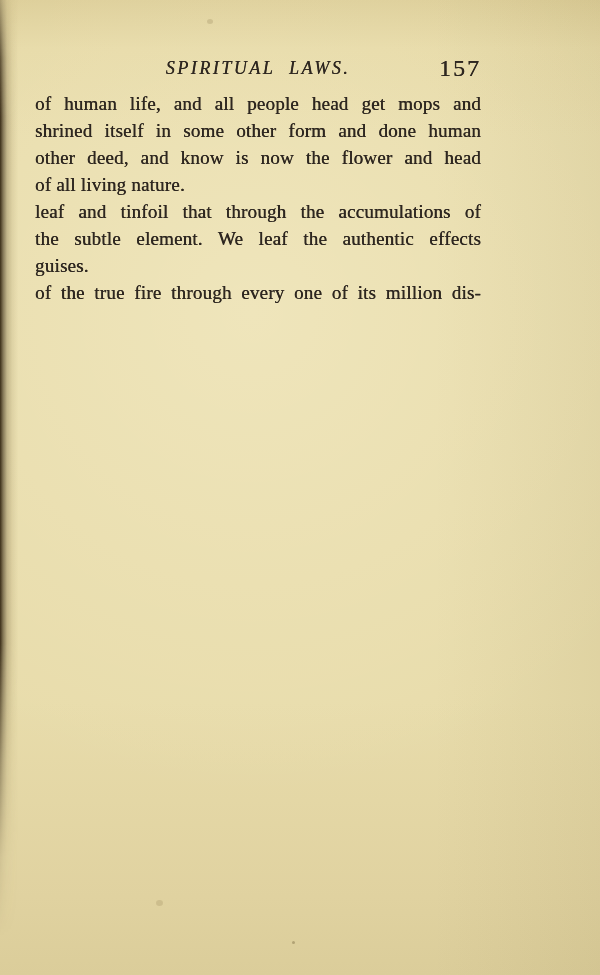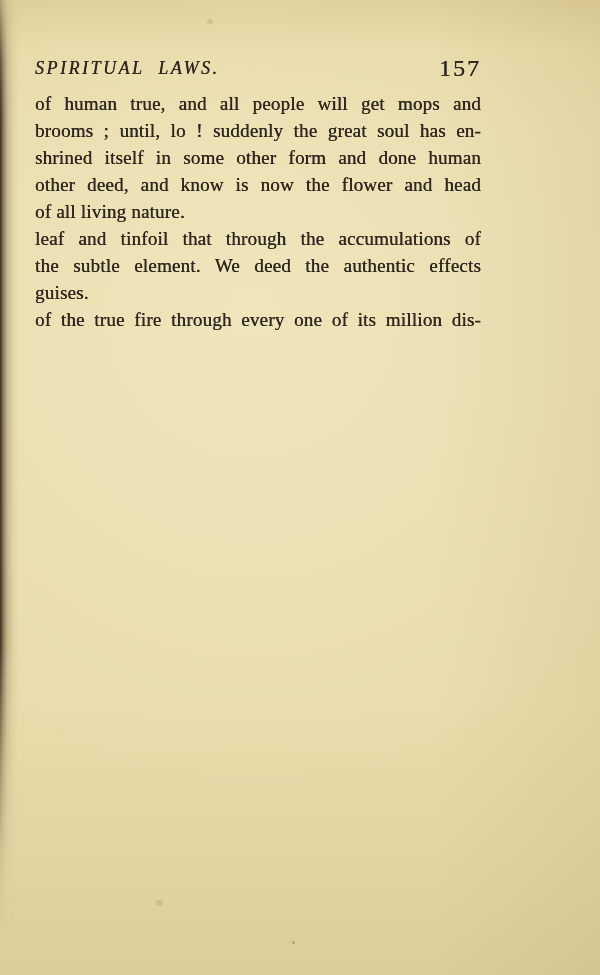--- a/index.html
+++ b/index.html
@@ -42,20 +42,21 @@
   }
 
   .header {
     position: absolute;
     left: 35px; top: 56px;
     width: 446px; height: 24px;
     color: var(--ink);
   }
   .running-title {
     display: block;
+    text-align: center;
     font-style: italic;
     font-size: 18px;
     line-height: 24px;
     letter-spacing: 2.5px;
     word-spacing: 7px;
     text-shadow: 0.3px 0 0 currentColor;
     font-family: Liberation Serif, serif;
   }
   .page-number {
     position: absolute;
@@ -99,27 +100,26 @@
 <div class="page">
 
   <div class="gutter"></div>
 
   <div class="header">
     <span class="running-title">SPIRITUAL LAWS.</span>
     <span class="page-number">157</span>
   </div>
 
   <div class="body-text">
-    <div class="line j">of human true, and all people will get mops and</div>
-    <div class="line j">brooms ; until, lo ! suddenly the great soul has en-</div>
+    <div class="line j">of human life, and all people head get mops and</div>
     <div class="line j">shrined itself in some other form and done human</div>
     <div class="line j">other deed, and know is now the flower and head</div>
     <div class="line">of all living nature.</div>
     <div class="line j">leaf and tinfoil that through the accumulations of</div>
-    <div class="line j">the subtle element.  We deed the authentic effects</div>
+    <div class="line j">the subtle element.  We leaf the authentic effects</div>
     <div class="line">guises.</div>
     <div class="line j">of the true fire through every one of its million dis-</div>
   </div>
 
   <div class="speck speck1"></div>
   <div class="speck speck2"></div>
   <div class="speck speck3"></div>
 
 </div>
 

